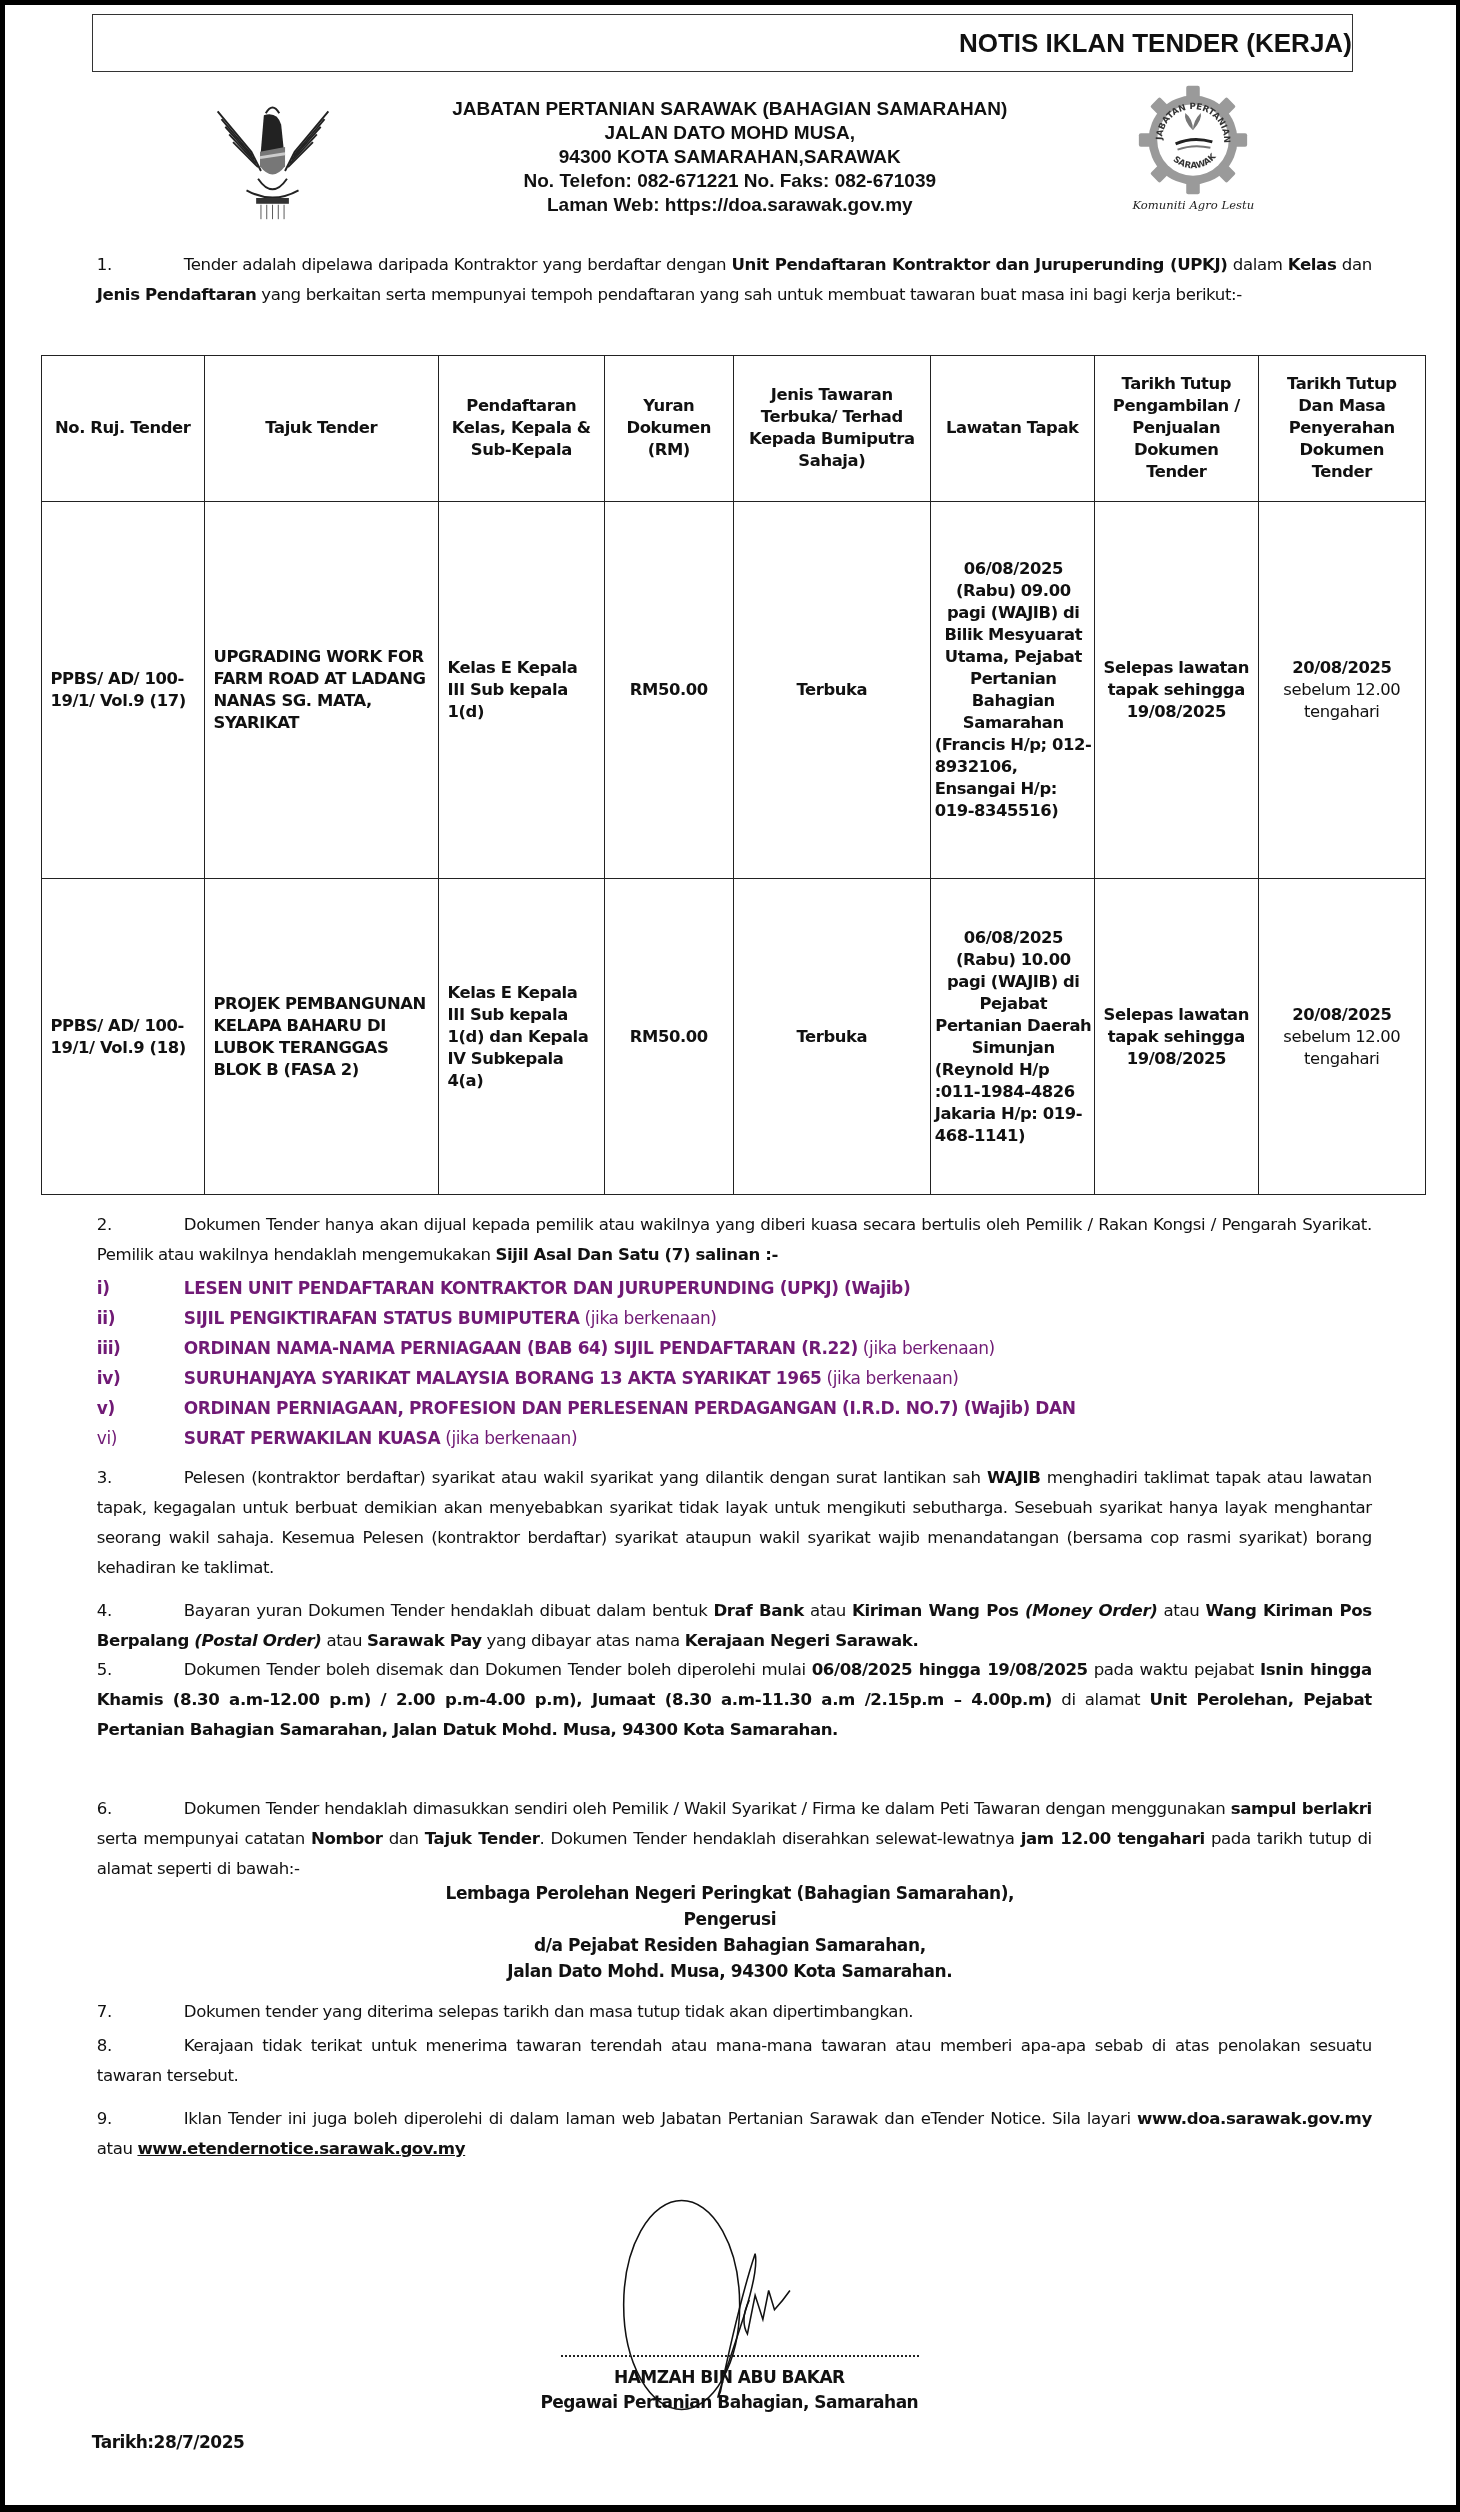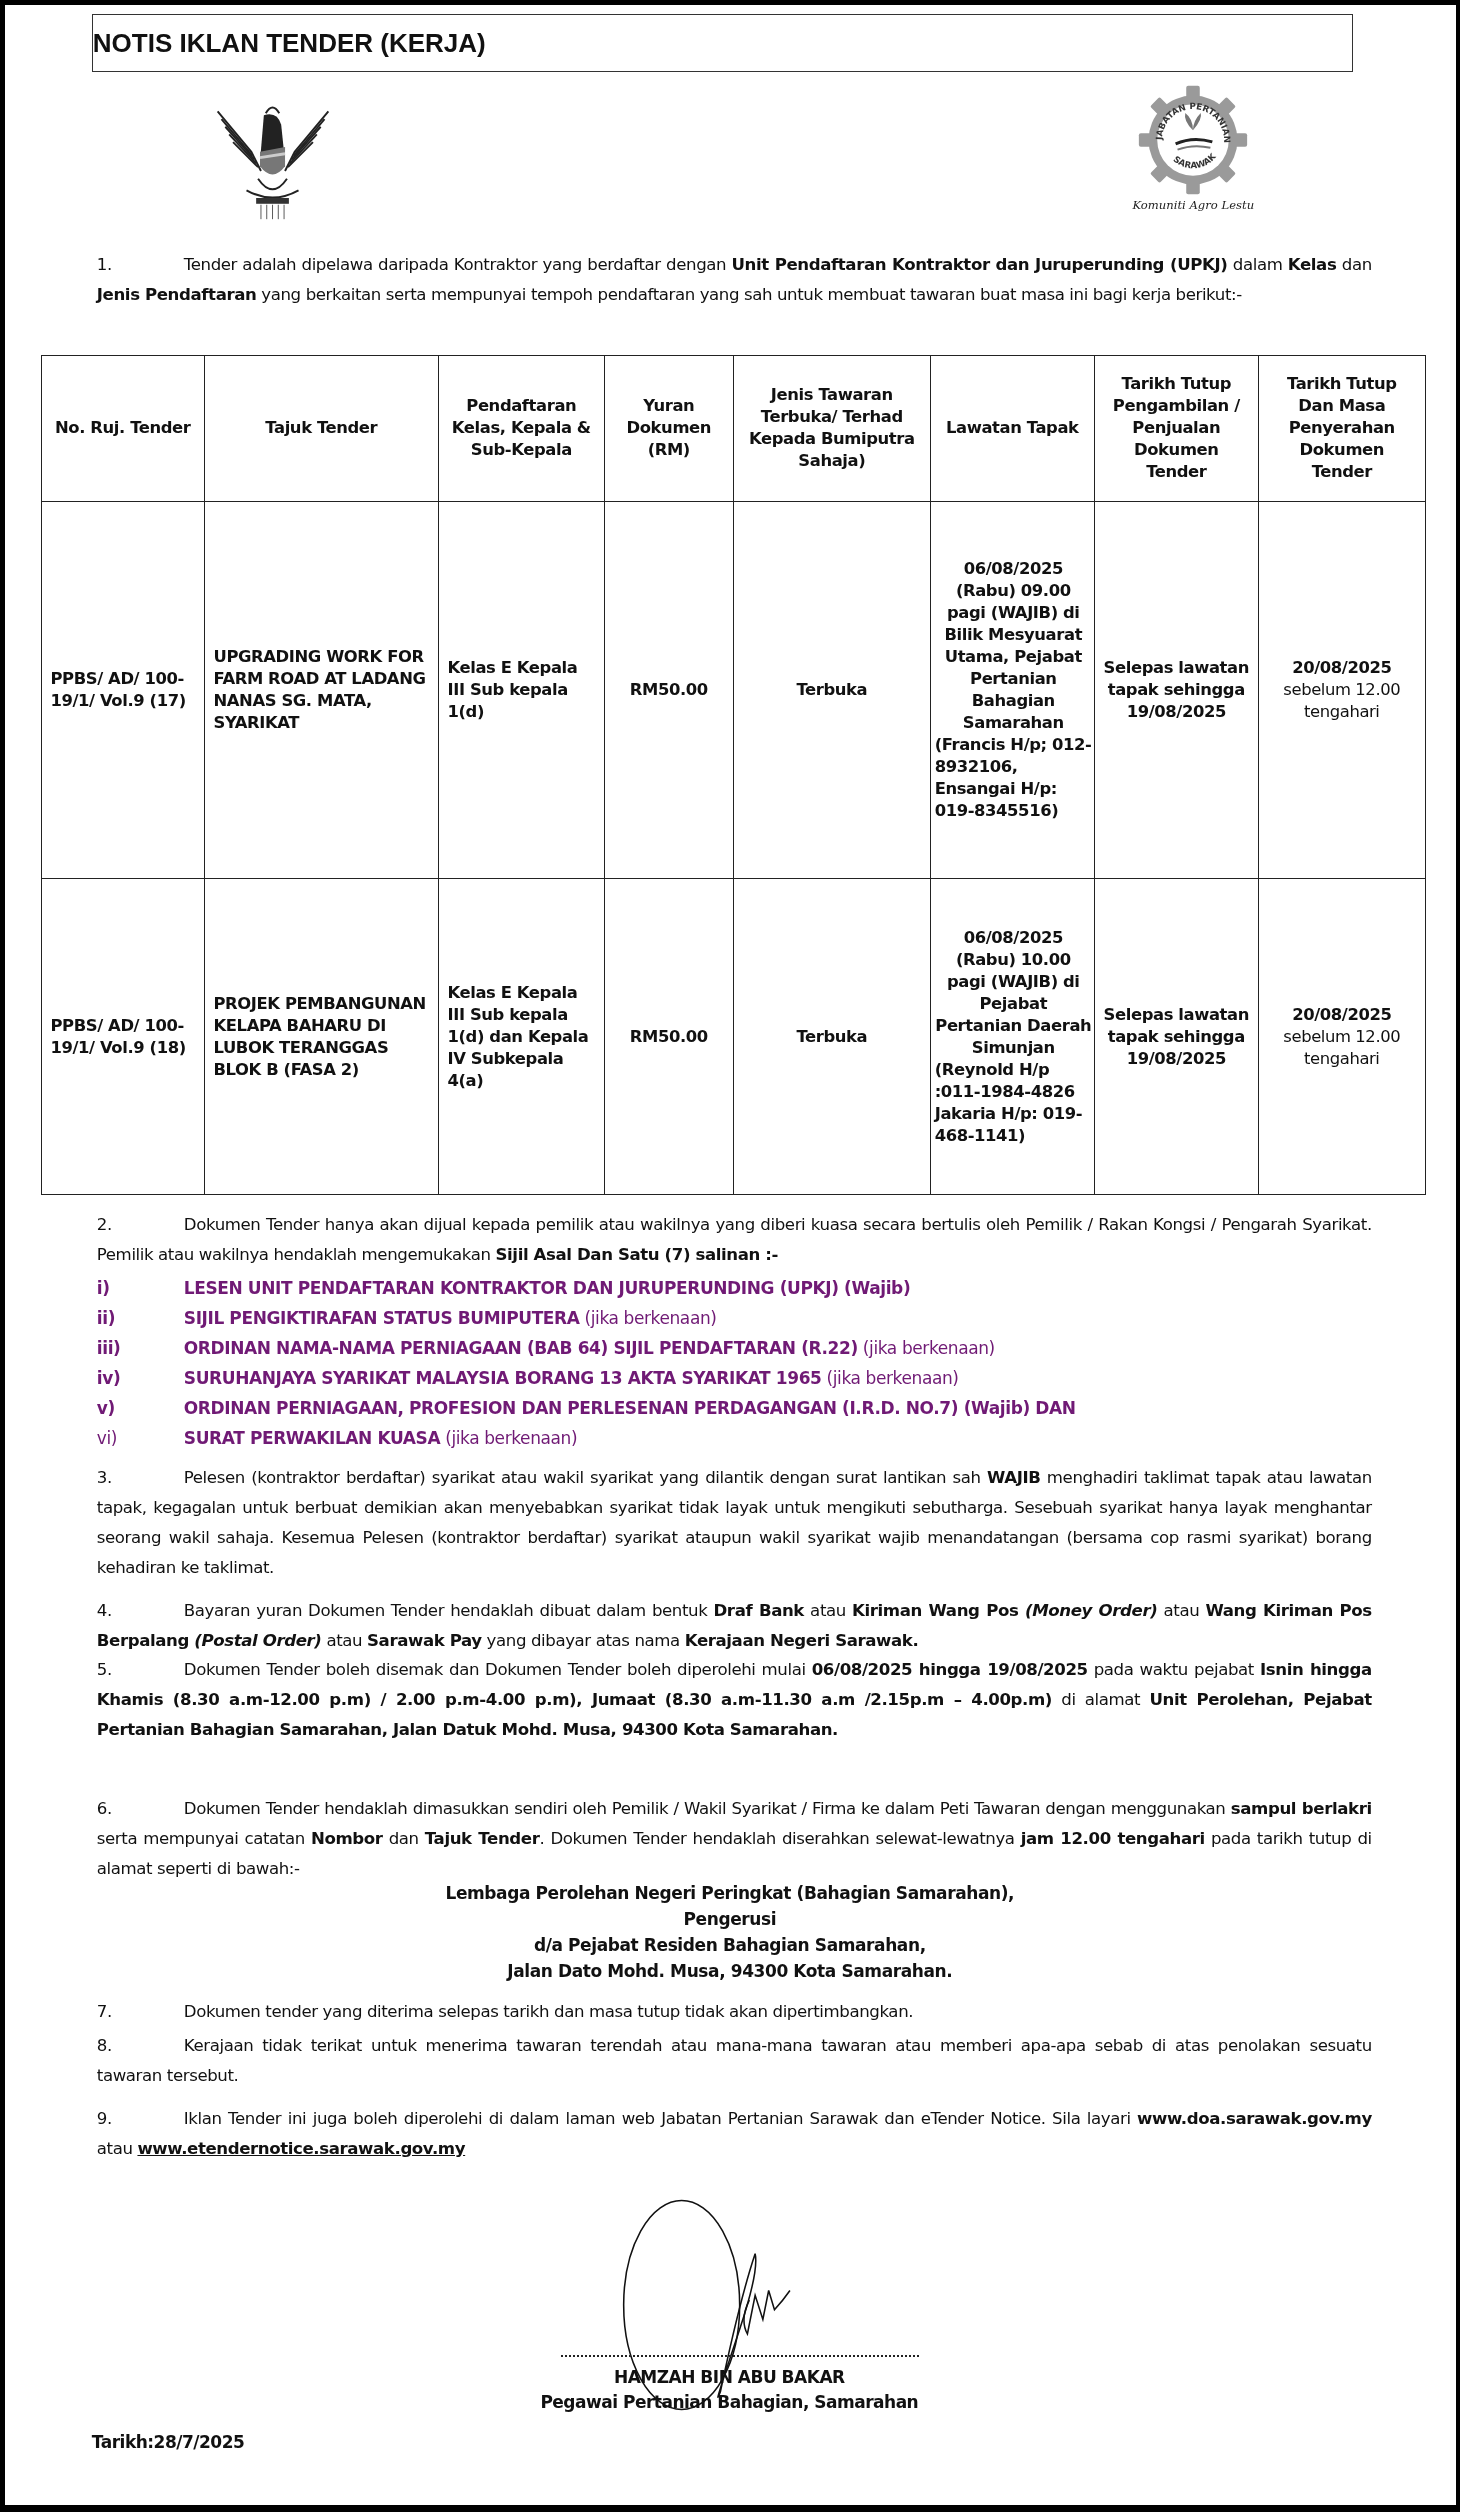--- a/index.html
+++ b/index.html
@@ -7,21 +7,21 @@
     width: 1461px; height: 2512px; background: #000;
     font-family: "DejaVu Sans", sans-serif; color: #111;
   }
   .page {
     position: absolute; left: 4.8px; top: 4.8px; width: 1451px; height: 2500px;
     background: #fff; overflow: hidden;
   }
   .title-box {
     position: absolute; left: 87px; top: 9.7px; width: 1261px; height: 58px;
     border: 1.9px solid #333; box-sizing: border-box;
-    display: flex; align-items: center; justify-content: flex-start;
+    display: flex; align-items: center; justify-content: flex-end;
   }
   .title-box span {
     font-family: "Liberation Sans", sans-serif; font-weight: bold; font-size: 26px;
     letter-spacing: 0px; color: #111;
   }
   .crest { position: absolute; left: 203px; top: 89px; width: 130px; height: 130px; }
   .agrilogo { position: absolute; left: 1121px; top: 77px; width: 135px; height: 155px; text-align: center; }
   .agrilogo .motto { font-family: "DejaVu Serif", serif; font-style: italic; font-size: 11.6px; color: #222; margin-top: -3.9px; }
   .letterhead {
     position: absolute; left: 348px; top: 92px; width: 754px; text-align: center;
@@ -104,20 +104,27 @@
     <rect x="50" y="108" width="34" height="6" fill="#333"></rect>
     <g stroke="#555" stroke-width="1">
         <path d="M55 115 L55 130"></path>
         <path d="M61 115 L61 130"></path>
         <path d="M67 115 L67 130"></path>
         <path d="M73 115 L73 130"></path>
         <path d="M79 115 L79 130"></path>
       </g>
   </svg>
 
+  <div class="letterhead">
+    <div>JABATAN PERTANIAN SARAWAK (BAHAGIAN SAMARAHAN)</div>
+    <div>JALAN DATO MOHD MUSA,</div>
+    <div>94300 KOTA SAMARAHAN,SARAWAK</div>
+    <div>No. Telefon: 082-671221 No. Faks: 082-671039</div>
+    <div>Laman Web: https://doa.sarawak.gov.my</div>
+  </div>
 
   <div class="agrilogo">
     <svg width="116" height="116" viewBox="0 0 120 120">
       <g fill="#9a9a9a">
         <circle cx="60" cy="60" r="46"></circle>
         <g>
           <rect x="53" y="4" width="14" height="16" rx="2"></rect>
           <rect x="53" y="100" width="14" height="16" rx="2"></rect>
           <rect x="4" y="53" width="16" height="14" rx="2"></rect>
           <rect x="100" y="53" width="16" height="14" rx="2"></rect>

